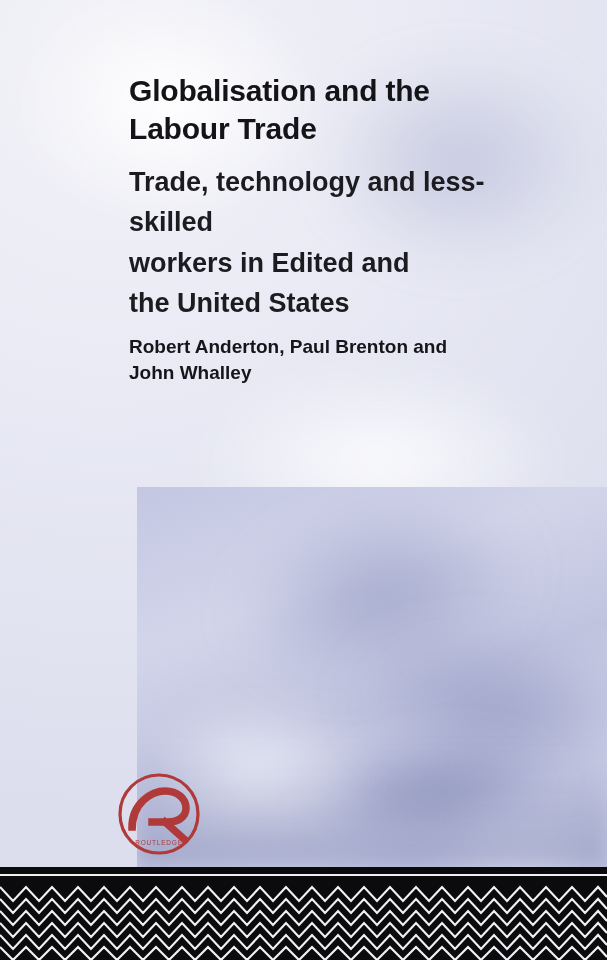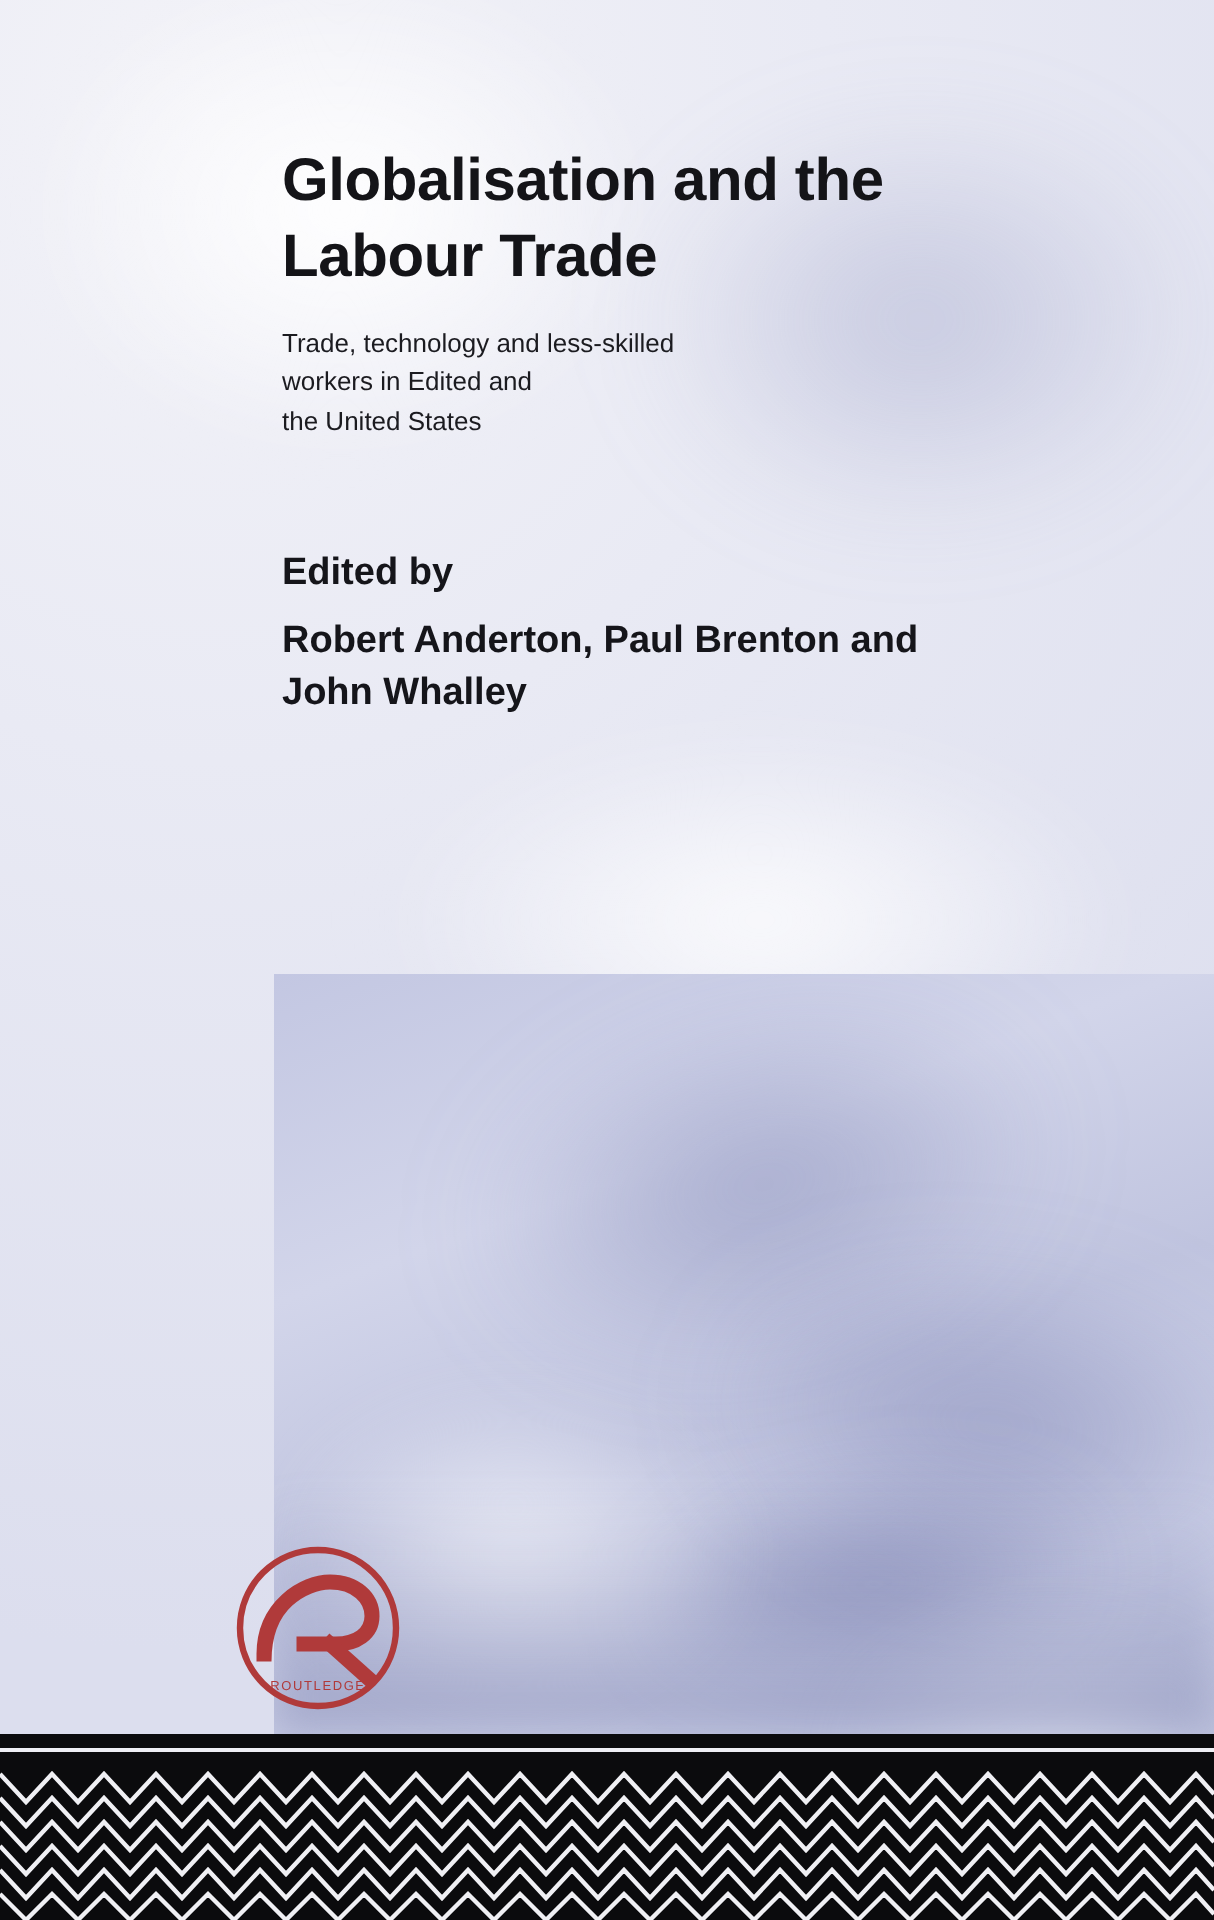--- a/index.html
+++ b/index.html
@@ -104,37 +104,37 @@
   .photo-panel .p-dark-edge {
     position: absolute;
     left: 0; bottom: 0; right: 0; height: 120px;
     background: linear-gradient(180deg, rgba(130,136,180,0) 0%, rgba(120,126,172,0.45) 100%);
     filter: blur(10px);
   }
 
   
   .text-block {
     position: absolute;
-    left: 141px;
+    left: 129px;
     top: 72px;
     width: 430px;
     color: #18181c;
   }
   .title {
     font-size: 30px;
     font-weight: bold;
     line-height: 1.26;
     letter-spacing: -0.2px;
     margin: 0 0 14px 0;
     color: #141418;
   }
   .title .line { display: block; }
   .subtitle {
-    font-size: 13px;
-    font-weight: normal;
+    font-size: 27px;
+    font-weight: bold;
     line-height: 1.5;
     margin: 0;
     color: #1b1b20;
   }
   .subtitle .line { display: block; }
   .edited-by {
     margin-top: 56px;
     font-size: 19px;
     font-weight: bold;
     color: #15151a;
@@ -200,21 +200,20 @@
   <div class="text-block">
     <h1 class="title">
       <span class="line">Globalisation and the</span>
       <span class="line">Labour Trade</span>
     </h1>
     <p class="subtitle">
       <span class="line">Trade, technology and less-skilled</span>
       <span class="line">workers in Edited and</span>
       <span class="line">the United States</span>
     </p>
-    <div class="edited-by">Edited by</div>
     <div class="editors">
       <span class="line">Robert Anderton, Paul Brenton and</span>
       <span class="line">John Whalley</span>
     </div>
   </div>
 
   <div class="logo">
     <svg width="82" height="82" viewBox="0 0 82 82" aria-hidden="true">
       <circle cx="41" cy="41" r="39" fill="none" stroke="#b03a3a" stroke-width="3.2"></circle>
       <path d="M14 54 C14 30, 34 18, 47 18 C60 18, 68 26, 68 35 C68 44, 60 49, 50 49 L34 49" fill="none" stroke="#b03a3a" stroke-width="7.5" stroke-linecap="square"></path>

